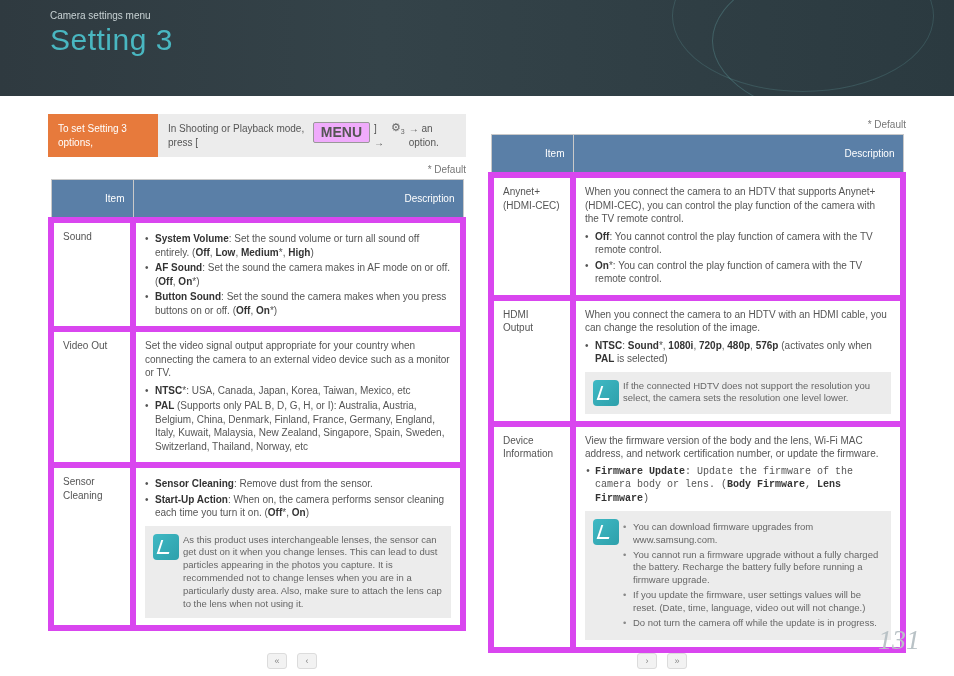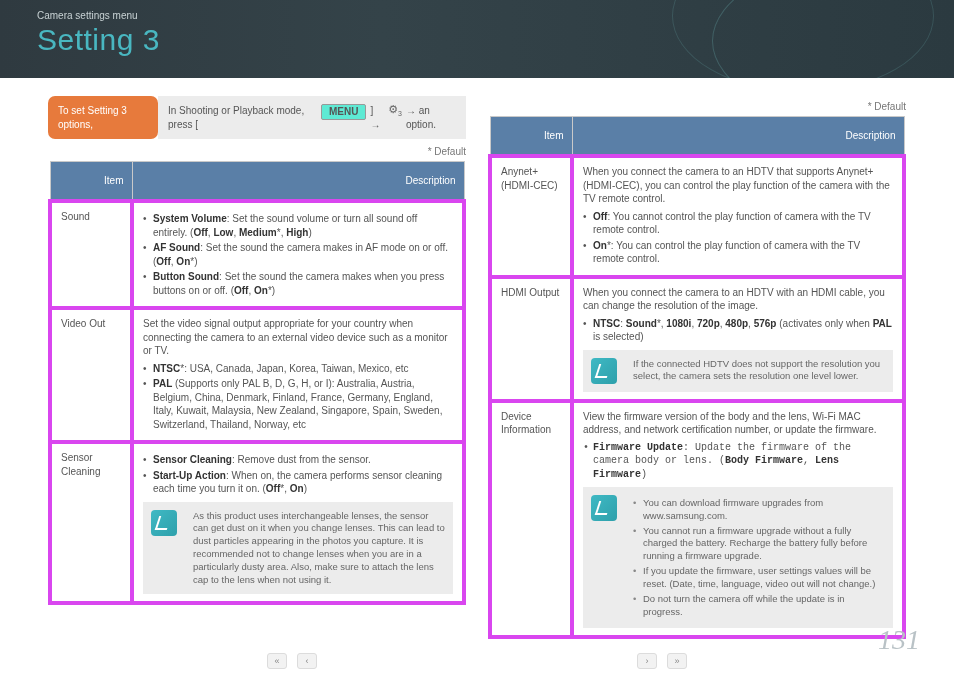--- a/index.html
+++ b/index.html
@@ -6,24 +6,24 @@
   body {
     font-family: Arial, Helvetica, sans-serif;
     width: 954px;
     height: 676px;
     background: #fff;
     position: relative;
     overflow: hidden;
     color: #444;
   }
   .header-band {
-    height: 78px;
+    height: 96px;
     background: linear-gradient(90deg,#2f3a40 0%, #344349 40%, #2b3a40 100%);
     position: relative;
-    padding: 10px 0 0 37px;
+    padding: 10px 0 0 50px;
     overflow: hidden;
   }
   .header-band::before {
     content:"";
     position:absolute;
     right:-60px; top:-40px;
     width:300px; height:160px;
     border:1px solid rgba(120,200,200,.25);
     border-radius:50%;
   }
@@ -50,63 +50,63 @@
     display:flex;
     gap:22px;
     padding:18px 48px 0 48px;
   }
   .col { flex:1; font-size:10.5px; line-height:1.35; color:#555; }
   .intro { margin:0 0 10px 0; font-size:11px; color:#555;}
   .default-note { text-align:right; font-size:10px; color:#777; margin:4px 0 2px;}
   .lead-row { display:flex; margin-bottom:6px;}
   .orange-cell {
     background:#e77a3c; color:#fff; font-size:10px;
-    padding:8px 10px; width:110px; display:flex; align-items:center;border-radius:7px;
+    padding:8px 10px; width:110px; display:flex; align-items:center;
   }
   .grey-cell {
     background:#ececec; color:#555; font-size:10px;
     padding:8px 10px; flex:1; display:flex; align-items:flex-start; gap:4px;
   }
   table.settings {
     width:100%; border-collapse:collapse; font-size:10px;
   }
   table.settings th {
     background:#5a7fa7; color:#fff; text-align:right;
     padding:12px 8px; font-weight:normal; border:1px solid #c9c9c9;
   }
   table.settings th:first-child{ width:82px;}
   table.settings td {
-    border:4px solid #d946ef; padding:7px 9px; vertical-align:top; color:#555;
+    border:6px solid #d946ef; padding:7px 9px; vertical-align:top; color:#555;
   }
   table.settings td:first-child { color:#555; }
   ul.b { list-style:none; padding:0; margin:0;}
   ul.b > li { position:relative; padding-left:10px; margin:2px 0;}
   ul.b > li::before { content:"•"; position:absolute; left:0; top:0; color:#555;}
   .note-box {
-    display:flex; gap:16px; background:#ececec; padding:8px; margin-top:6px;
+    display:flex; gap:4px; background:#ececec; padding:8px; margin-top:6px;
     font-size:9.5px; color:#666;
   }
   .note-icon {
     width:26px; height:26px; border-radius:4px;
     background:linear-gradient(135deg,#3fb9c4,#2ea0ab);
     flex:0 0 26px; position:relative;
   }
   .note-icon::after{
     content:""; position:absolute; left:6px; top:6px;
     width:10px; height:12px;
     border-left:2px solid #fff; border-bottom:2px solid #fff;
     transform:skewX(-18deg);
   }
   .note-text { flex:1; }
   .note-text ul.b > li::before{ color:#888;}
   strong{ color:#333; font-weight:bold;}
   .menu-glyph{
     display:inline-block; font-family:Arial; font-weight:bold;
-    border:1px solid #999; padding:0 7px; font-size:10px; border-radius:2px;
-    background:#5eead4;
+    border:1px solid #999; padding:0 7px; font-size:14px; border-radius:2px;
+    background:#f0abfc;
   }
   .gear { display:inline-block; font-size:11px; color:#666; line-height:1; vertical-align:middle;}
   .page-num{
     position:absolute; right:34px; bottom:20px;
     font-size:28px; color:#b9c2c6; font-style:italic; font-family:Georgia,serif;
   }
   .nav-row{
     position:absolute; left:0; right:0; bottom:4px; height:22px;
     display:flex; justify-content:center; gap:10px; align-items:center;
   }

